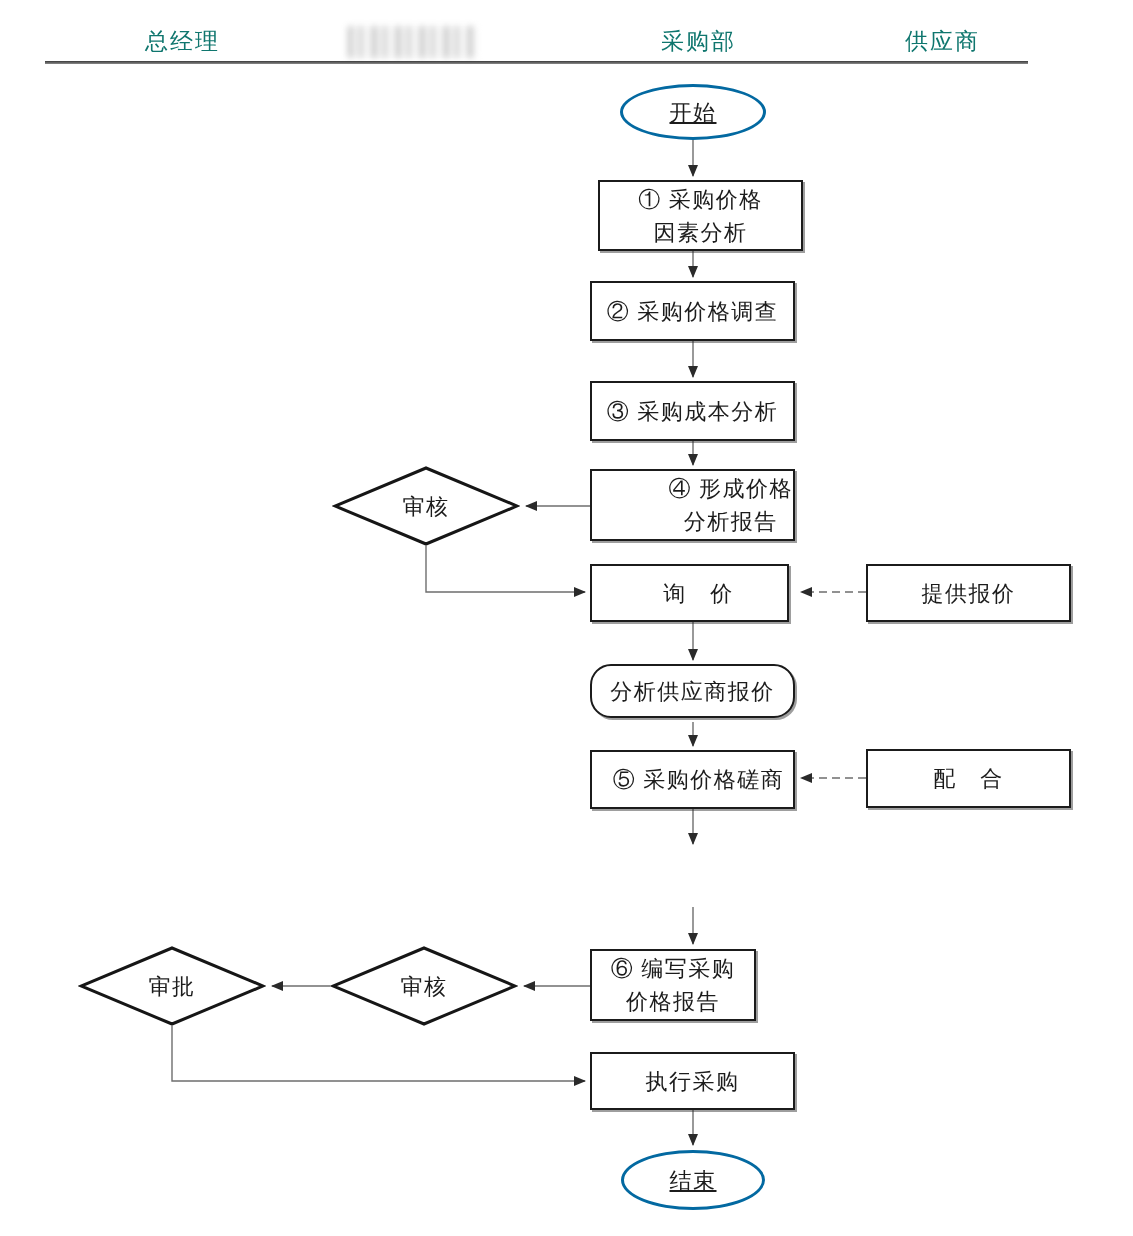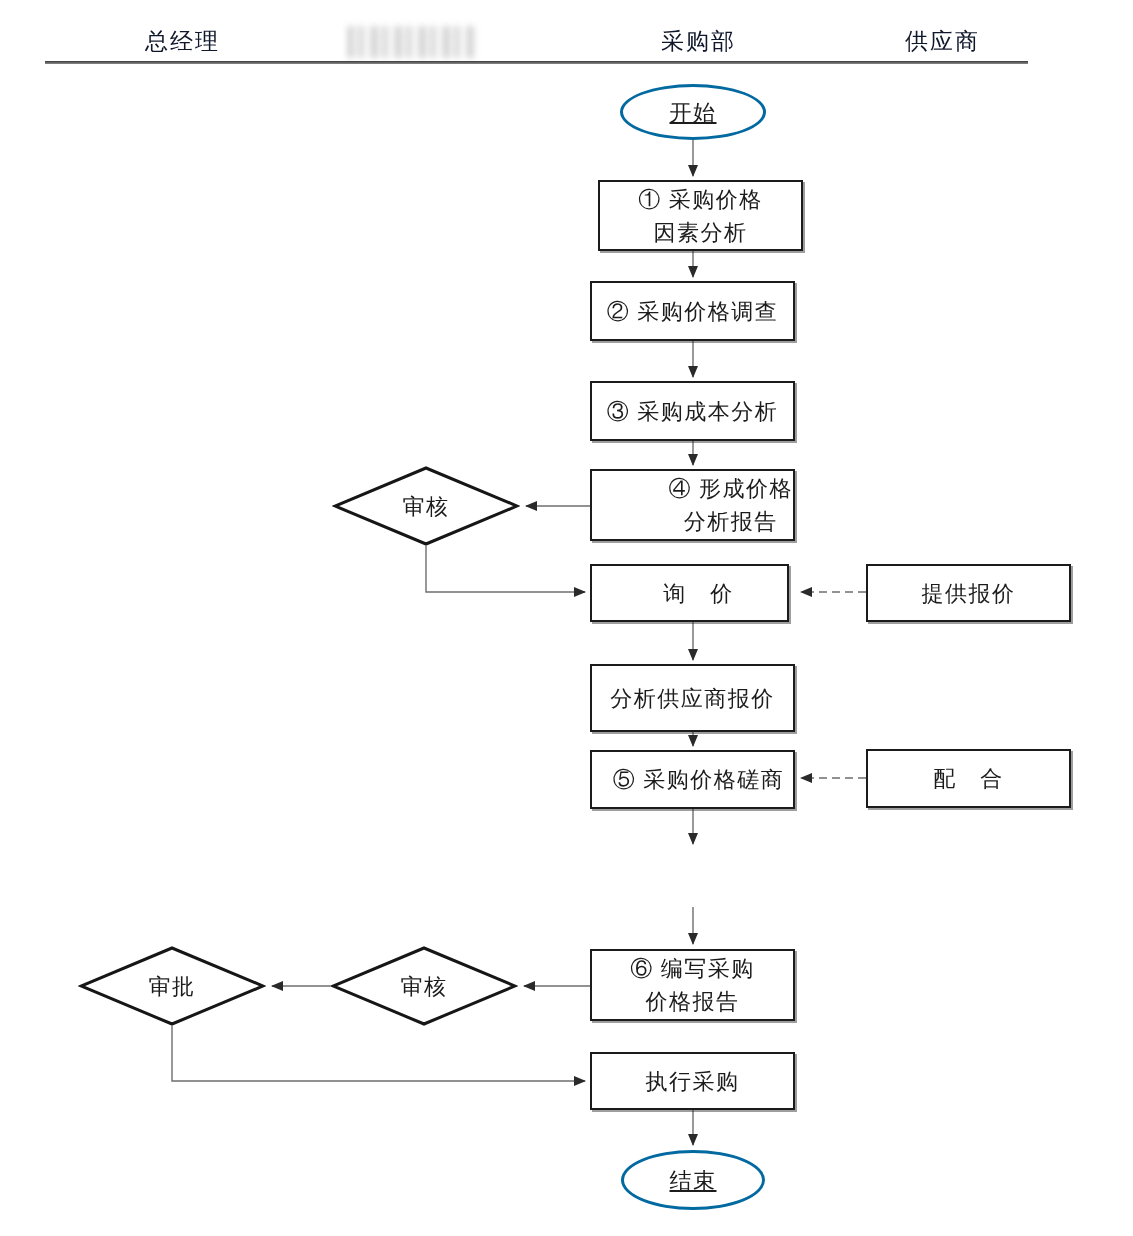--- a/index.html
+++ b/index.html
@@ -6,21 +6,21 @@
   #canvas{
     position:relative;
     width:1133px;height:1236px;
     background:#ffffff;
     font-family:"Liberation Serif","DejaVu Serif",serif;
     color:#1c1c1c;
     overflow:hidden;
   }
   .hdr-label{
     position:absolute;top:26px;
-    font-size:23px;letter-spacing:2px;color:#0f172a;
+    font-size:23px;letter-spacing:2px;color:#0f766e;
     white-space:nowrap;
   }
   .hdr-rule{
     position:absolute;left:45px;top:61px;width:983px;height:3px;
     background:linear-gradient(#3a3a3a,#8a8a8a);
   }
   .blur-smudge{
     position:absolute;left:348px;top:26px;width:128px;height:32px;
     background:repeating-linear-gradient(90deg,
       #8f8f8f 0 4px,#e9e9e9 4px 11px,#ababab 11px 15px,#f2f2f2 15px 24px);
@@ -113,34 +113,34 @@
   </div>
 
   <div class="node rect" style="left:590px;top:564px;width:199px;height:58px;padding-left:18px;">
     <span>询　价</span>
   </div>
 
   <div class="node rect" style="left:866px;top:564px;width:205px;height:58px;">
     <span>提供报价</span>
   </div>
 
-  <div class="node rect" style="left:590px;top:664px;width:205px;height:68px;">
+  <div class="node rect" style="left:590px;top:664px;width:205px;height:54px;border-radius:21px;">
     <span>分析供应商报价</span>
   </div>
 
   <div class="node rect" style="left:590px;top:750px;width:205px;height:59px;padding-left:12px;">
     <span>⑤ 采购价格磋商</span>
   </div>
 
   <div class="node rect" style="left:866px;top:749px;width:205px;height:59px;">
     <span>配　合</span>
   </div>
 
 
-  <div class="node rect" style="left:590px;top:949px;width:205px;height:72px;">
+  <div class="node rect" style="left:590px;top:949px;width:166px;height:72px;">
     <span>⑥ 编写采购
 价格报告</span>
   </div>
 
   <div class="node diamond" style="left:330px;top:946px;width:188px;height:80px;">
     <svg width="188" height="80" viewBox="0 0 188 80">
       <polygon points="94,2 185,40 94,78 3,40" fill="#ffffff" stroke="#161616" stroke-width="3"></polygon>
     </svg>
     <span class="lbl">审核</span>
   </div>

